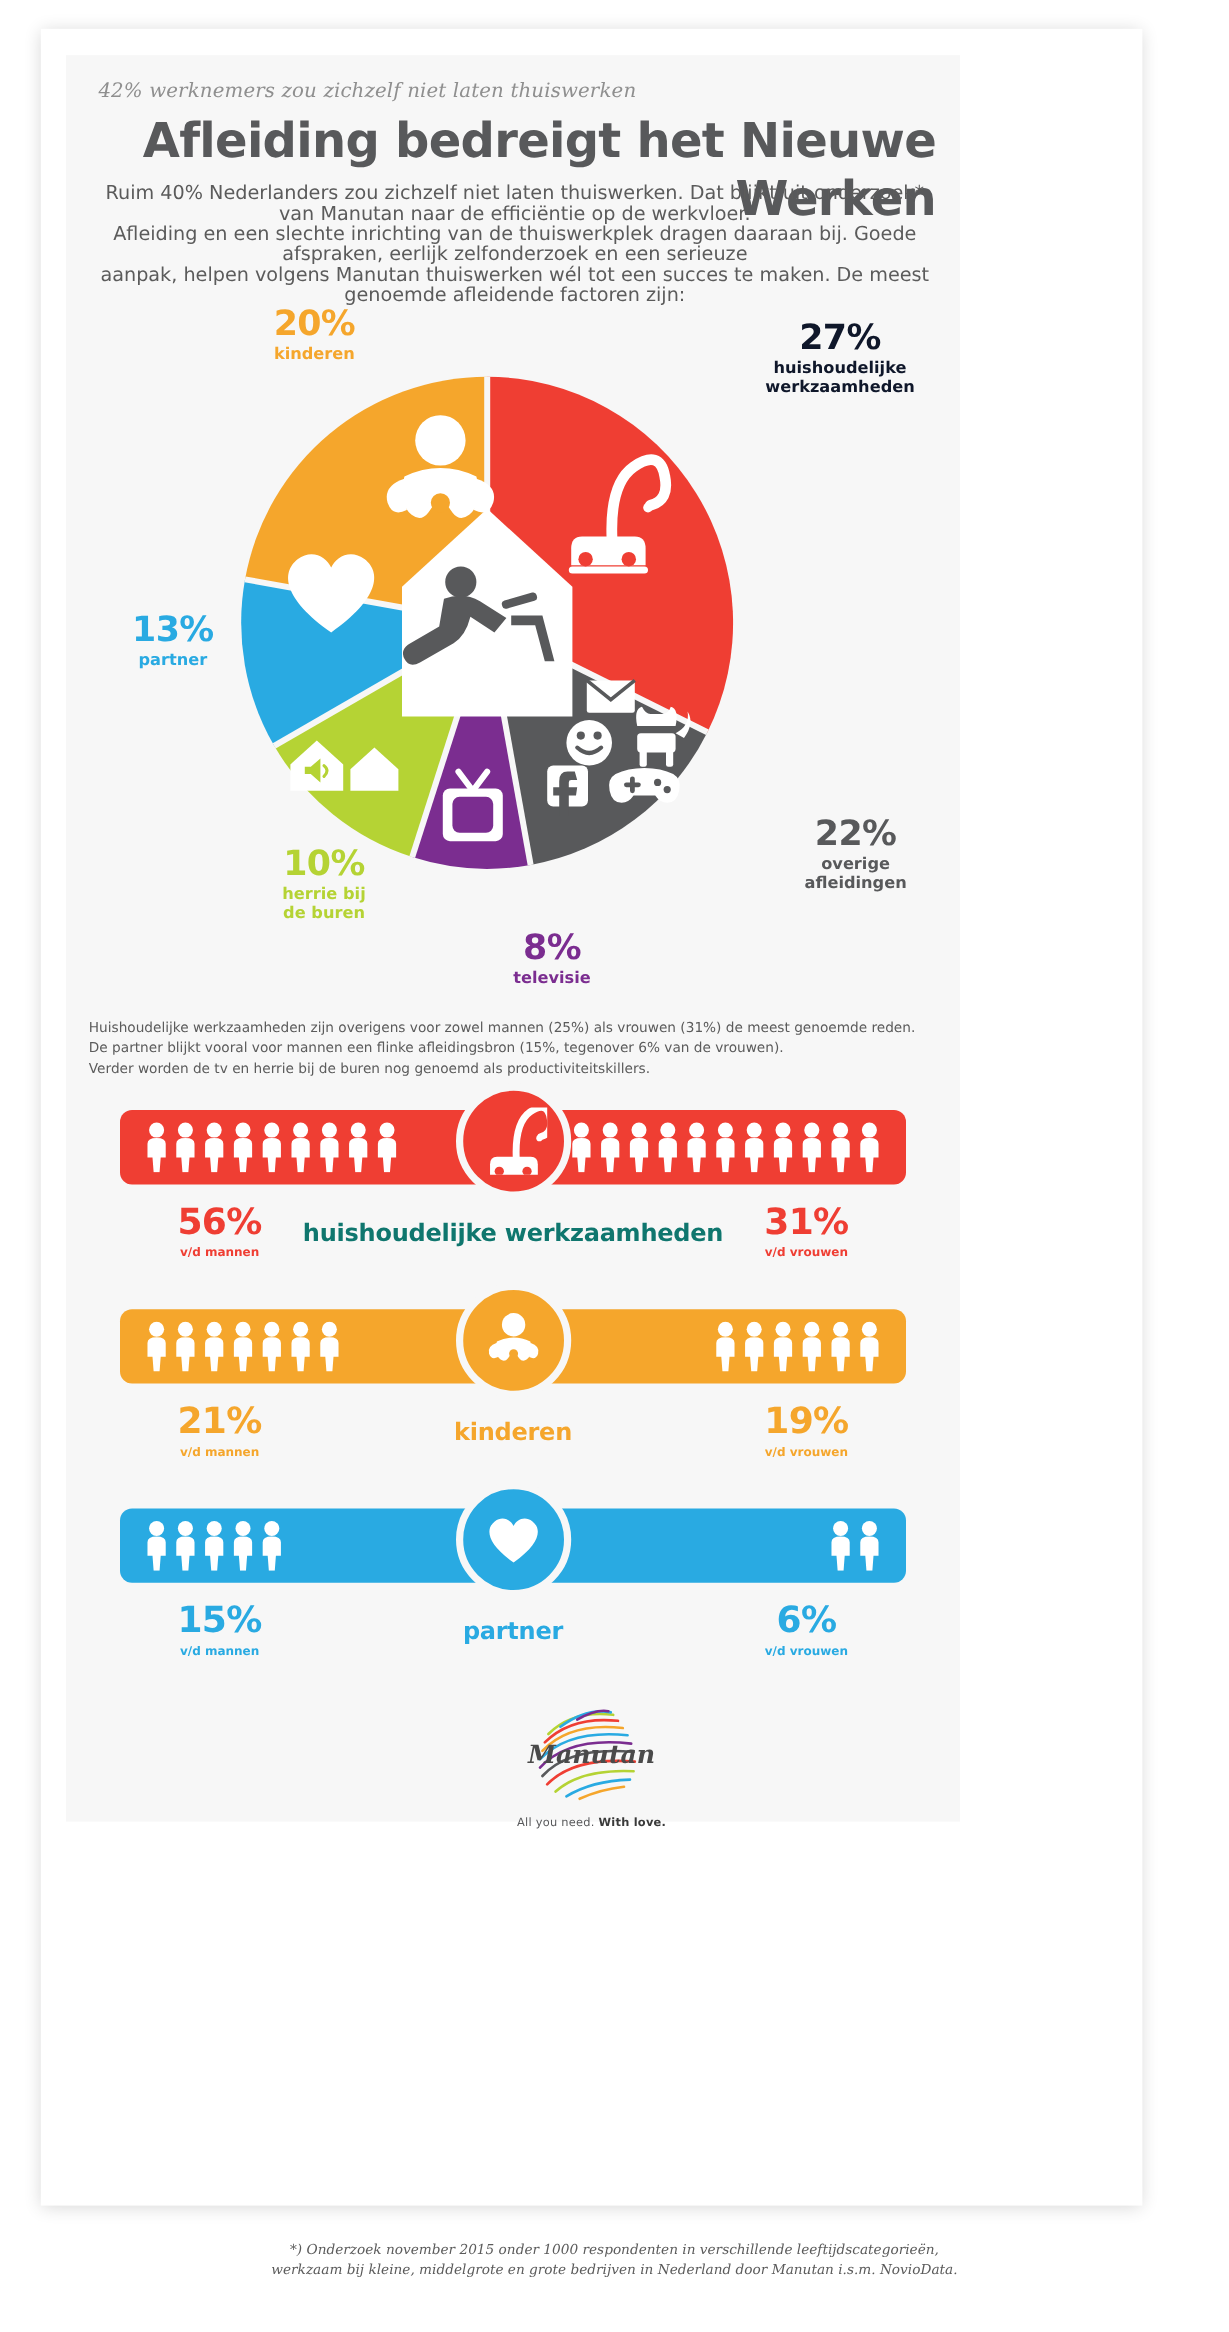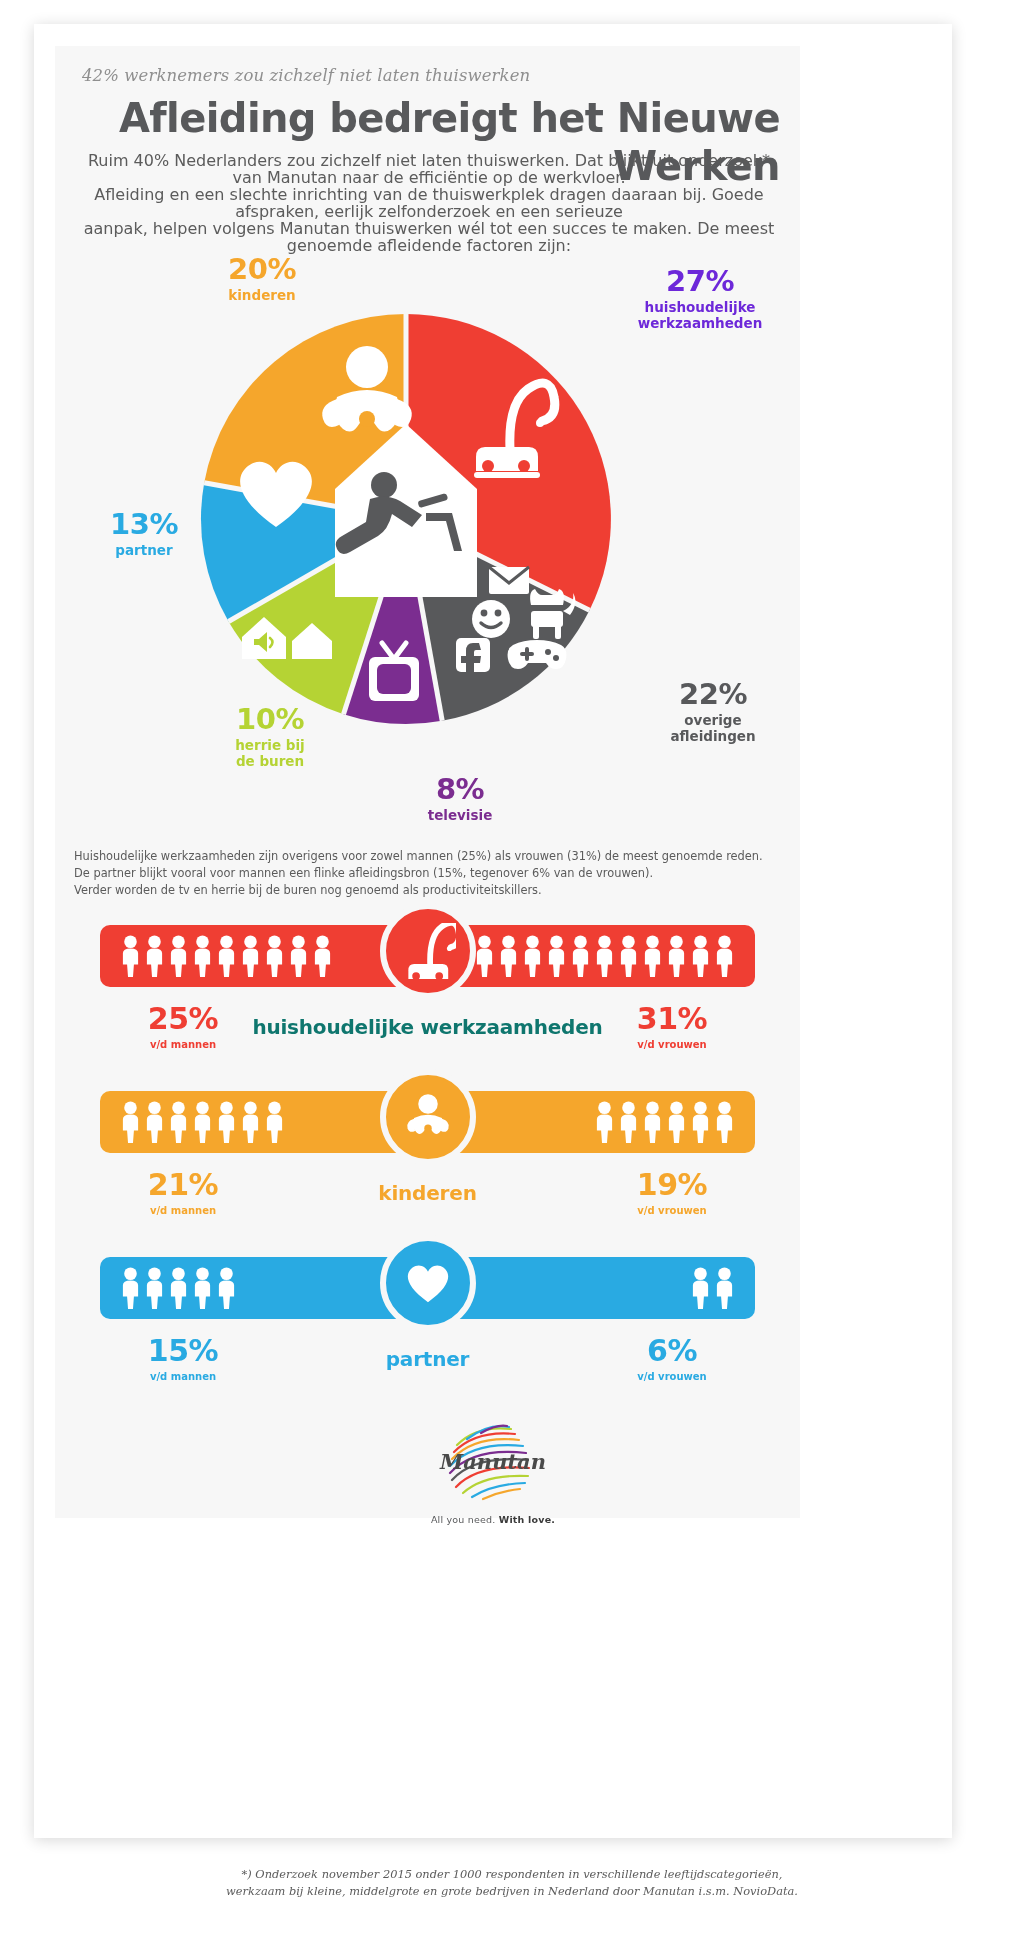--- a/index.html
+++ b/index.html
@@ -82,21 +82,21 @@
     line-height: 30px;
     letter-spacing: -0.5px;
   }
   .plabel .nm {
     font-weight: bold;
     font-size: 13.5px;
     line-height: 16px;
     margin-top: 3px;
   }
   .lbl-kinderen   { left: 122px; top: 35px;  width: 170px; color: #f5a62c; }
-  .lbl-huis       { left: 555px; top: 47px;  width: 180px; color: #6d28d9; text-align: center;}
+  .lbl-huis       { left: 555px; top: 47px;  width: 180px; color: #0f172a; text-align: center;}
   .lbl-partner    { left: 24px;  top: 290px; width: 130px; color: #29aae2; }
   .lbl-herrie     { left: 130px; top: 485px; width: 170px; color: #b5d334; }
   .lbl-tv         { left: 330px; top: 555px; width: 150px; color: #7b2d90; }
   .lbl-overige    { left: 578px; top: 460px; width: 160px; color: #58595b; }
 
   
   .midnote {
     position: absolute;
     left: 40px; top: 824px;
     width: 712px;
@@ -439,21 +439,21 @@
               <path d="M -28 48 q 0 -10 9 -10 h 44 q 9 0 9 10 v 14 h -62 z"></path>
               <rect x="-30" y="63" width="66" height="6" rx="3"></rect>
               <circle cx="-16" cy="57" r="6" fill="#ef3e33"></circle>
               <circle cx="20" cy="57" r="6" fill="#ef3e33"></circle>
               <path d="M 6 40 q -2 -46 18 -60 q 22 -15 26 8 q 4 20 -12 24" fill="none" stroke="#ffffff" stroke-width="9" stroke-linecap="round"></path>
               <circle cx="36" cy="14" r="4"></circle>
             </g>
           </svg>
         </div>
         <div class="gstat left" style="color:#ef3e33">
-          <div class="pct">25%</div>
+          <div class="pct">56%</div>
           <div class="sub">v/d mannen</div>
         </div>
         <div class="gcaption" style="color:#0f766e">huishoudelijke werkzaamheden</div>
         <div class="gstat right" style="color:#ef3e33">
           <div class="pct">31%</div>
           <div class="sub">v/d vrouwen</div>
         </div>
       </div>
 
       <div class="gblock">

